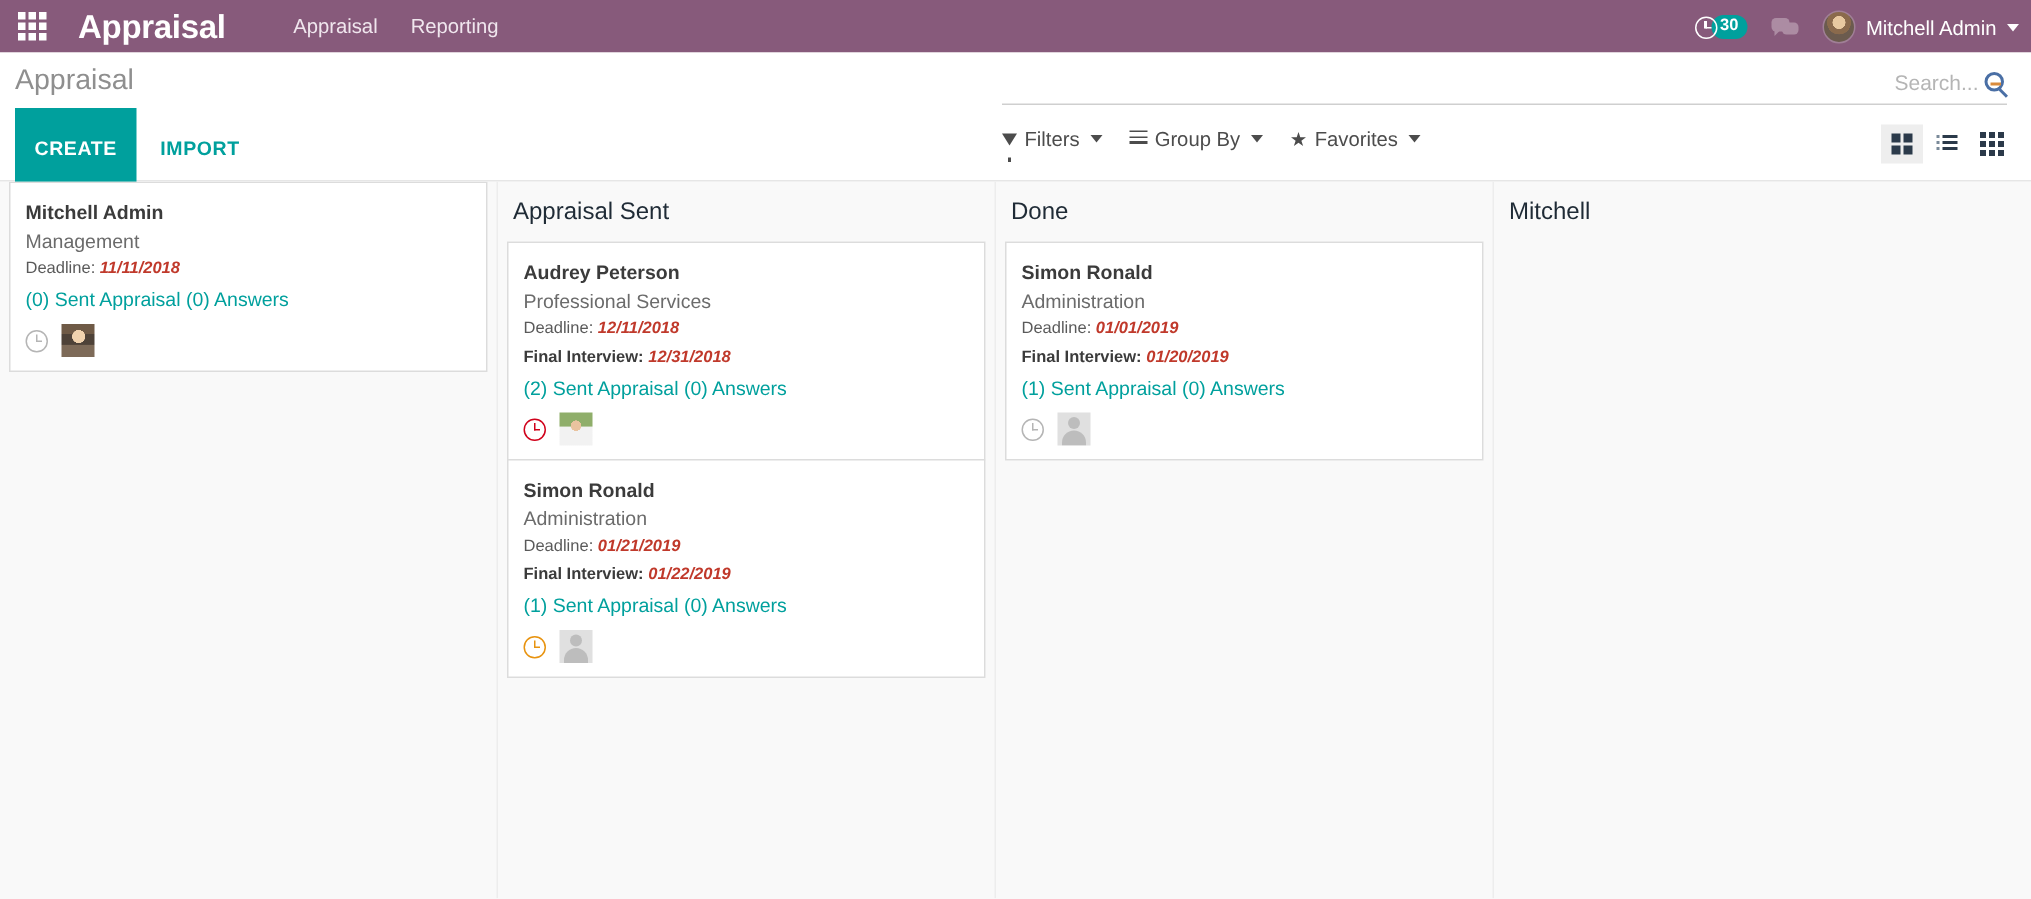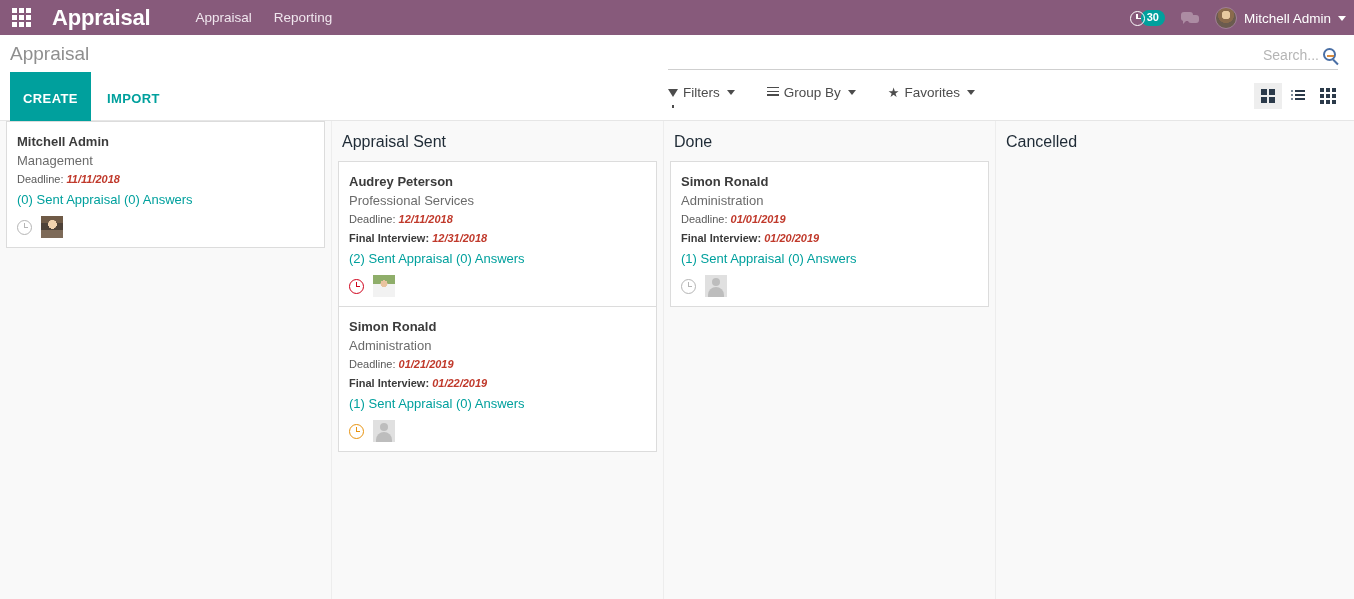--- a/index.html
+++ b/index.html
@@ -131,21 +131,21 @@
     content: ""; position: absolute; right: -5px; bottom: -4px;
     width: 7px; height: 2px; background: #4a6fa5; transform: rotate(45deg);
   }
   .mag::before {
     content: ""; position: absolute; left: 2px; top: 4.5px;
     width: 7px; height: 2px; background: #d98b3c;
   }
 
   .cp-filters {
     position: absolute; left: 668px; top: 50px;
-    display: flex; align-items: center; gap: 32px;
+    display: flex; align-items: center; gap: 18px;
   }
   .filter-item {
     display: flex; align-items: center; gap: 5px;
     font-size: 13.5px; color: #4c4c4c; cursor: pointer;
   }
   .f-caret { width:0; height:0; border-left:4px solid transparent; border-right:4px solid transparent; border-top:5px solid #4c4c4c; margin-left:2px; }
   .ico-funnel {
     width: 0; height: 0;
     border-left: 5.5px solid transparent; border-right: 5.5px solid transparent;
     border-top: 8px solid #4c4c4c; position: relative;
@@ -419,15 +419,15 @@
         <div class="c-line"><span>Deadline: </span> <span class="c-date">01/01/2019</span></div>
         <div class="c-line"><b>Final Interview:</b> <span class="c-date">01/20/2019</span></div>
         <div class="c-links">(1) Sent Appraisal (0) Answers</div>
         <div class="c-footer">
           <div class="clock "></div>
           <div class="av silhouette"></div>
         </div>
       </div>
     </div>
     <div class="k-col">
-      <div class="k-col-head">Cancelled</div>
+      <div class="k-col-head">Mitchell</div>
     </div>
   </div>
 
 </body></html>

